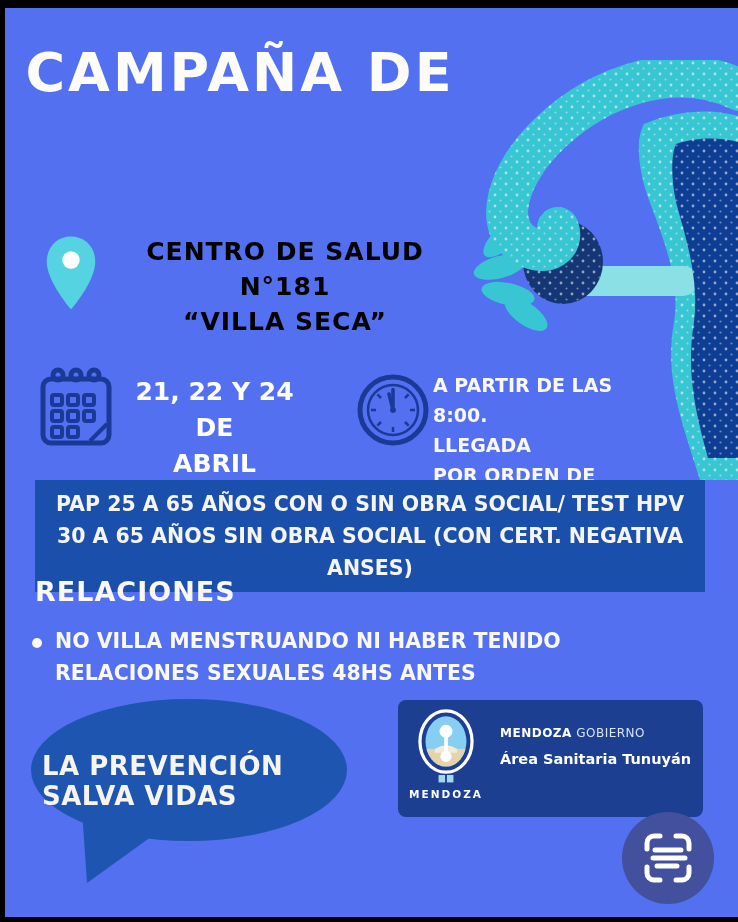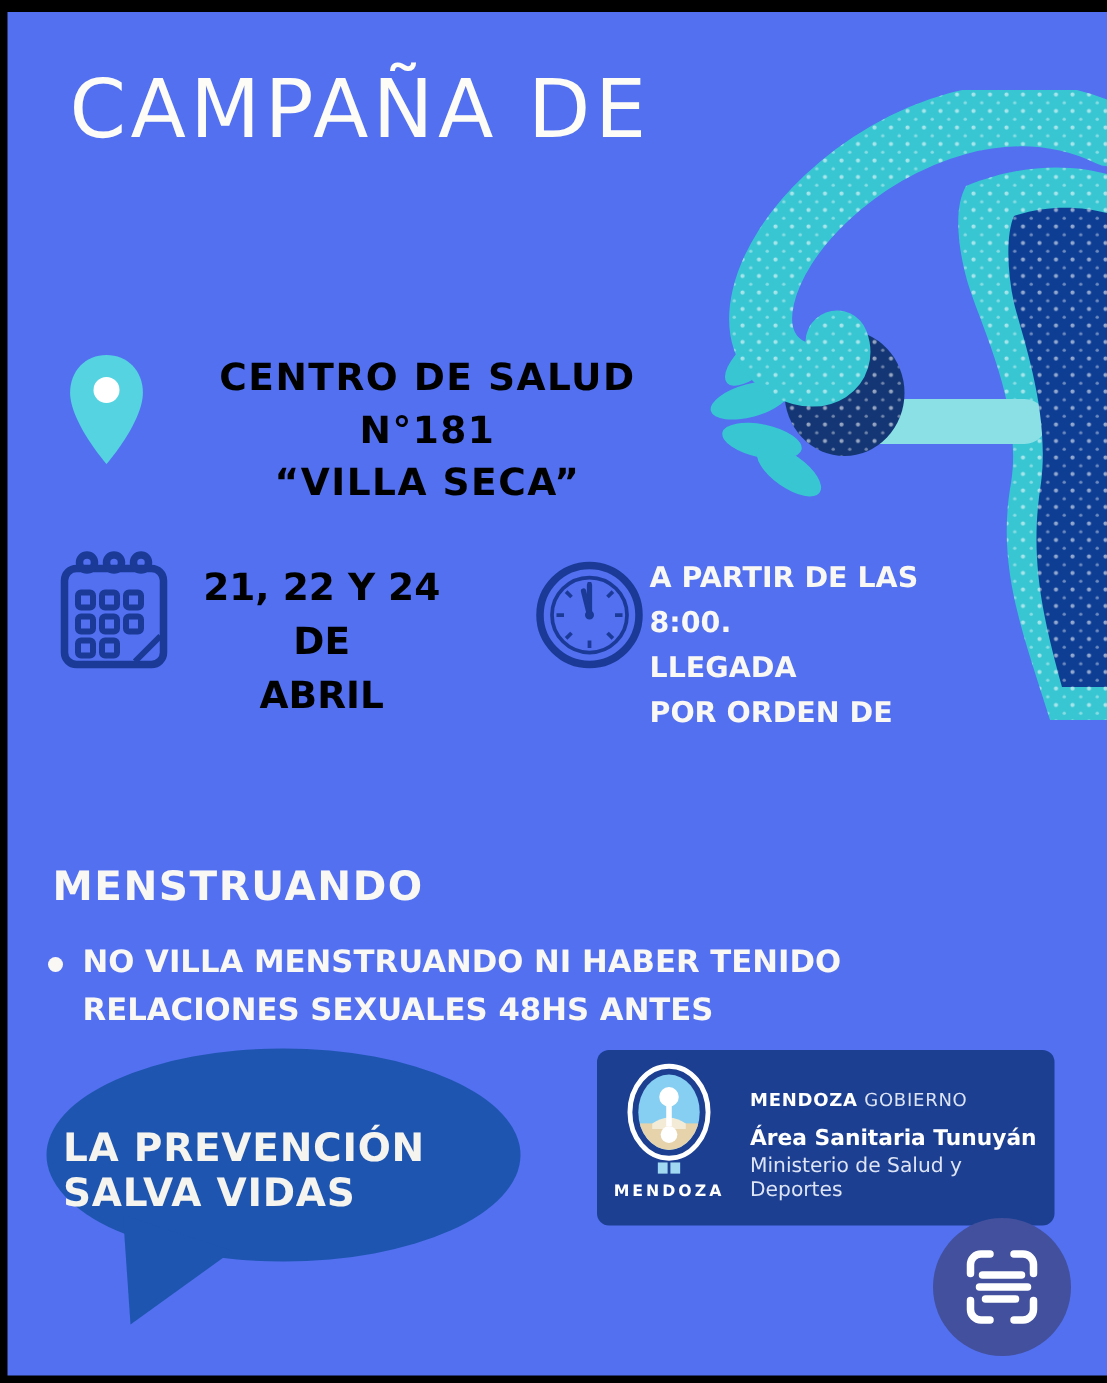--- a/index.html
+++ b/index.html
@@ -8,31 +8,31 @@
     font-family:"DejaVu Sans","Liberation Sans",sans-serif;
   }
   .poster{
     position:absolute;left:5px;top:8px;width:733px;height:909px;
     background:#5270EF;overflow:hidden;
   }
   .abs{position:absolute;}
   
   .title{
     left:0;top:26px;width:470px;text-align:center;
-    color:#FDFCF7;font-weight:normal;font-size:54px;line-height:78px;letter-spacing:3px;
+    color:#FDFCF7;font-weight:bold;font-size:54px;line-height:78px;letter-spacing:3px;
   }
   
   .loc-text{
     left:104px;top:226px;width:352px;text-align:center;
     color:#000000;font-weight:bold;font-size:25px;line-height:35px;letter-spacing:1px;
   }
   
   .date-text{
     left:112px;top:366px;width:195px;text-align:center;
-    color:#000000;font-weight:bold;font-size:25px;line-height:36px;
+    color:#ffffff;font-weight:bold;font-size:25px;line-height:36px;
   }
   .time-text{
     left:428px;top:362px;width:235px;text-align:left;
     color:#FAF8F4;font-weight:bold;font-size:19px;line-height:30px;
   }
   
   .banner{
     left:30px;top:472px;width:670px;background:#1A50AB;
     color:#F6F4EE;font-weight:bold;font-size:20.5px;line-height:32px;
     text-align:center;padding:8px 6px;box-sizing:border-box;
@@ -164,22 +164,23 @@
       </g>
       <circle cx="36" cy="36" r="2.5" fill="#1B3A97"></circle>
     </g>
   </svg>
   <div class="abs time-text">
     <div>A PARTIR DE LAS 8:00.</div>
     <div>LLEGADA</div>
     <div>POR ORDEN DE</div>
   </div>
 
-
-  <div class="abs req-heading">MENSTRUANDO</div>
+  <div class="abs banner">PAP 25 A 65 AÑOS CON O SIN OBRA SOCIAL/ TEST HPV 30 A 65 AÑOS SIN OBRA SOCIAL (CON CERT. NEGATIVA ANSES)</div>
+
+  <div class="abs req-heading">RELACIONES</div>
   <div class="abs req-dot"></div>
   <div class="abs req-item">NO VILLA MENSTRUANDO NI HABER TENIDO RELACIONES SEXUALES 48HS ANTES</div>
 
   <div class="abs bubble-wrap">
     <svg width="330" height="190" viewBox="0 0 330 190">
       <ellipse cx="162" cy="72" rx="158" ry="71" fill="#1E55B0"></ellipse>
       <path d="M 55 112 L 128 136 L 60 185 Z" fill="#1E55B0"></path>
     </svg>
     <div class="bubble-text">LA PREVENCIÓN SALVA VIDAS</div>
   </div>
@@ -200,21 +201,20 @@
         <rect x="30" y="30" width="4" height="16" fill="#FFFFFF"></rect>
         <circle cx="32" cy="52" r="6" fill="#FFFFFF"></circle>
       </g>
       <rect x="24" y="72" width="7" height="8" fill="#9FD8F0"></rect>
       <rect x="33" y="72" width="7" height="8" fill="#9FD8F0"></rect>
     </svg>
     <div class="emblem-caption">MENDOZA</div>
     <div class="logo-lines">
       <div class="logo-l1"><span class="b">MENDOZA</span><span class="r"> GOBIERNO</span></div>
       <div class="logo-l2">Área Sanitaria Tunuyán</div>
-      <div class="logo-l3">Ministerio de Salud y Deportes</div>
     </div>
   </div>
 
   <svg class="abs scan-btn" width="92" height="92" viewBox="0 0 92 92">
     <circle cx="46" cy="46" r="46" fill="#42509D"></circle>
     <g stroke="#FFFFFF" stroke-width="5" fill="none" stroke-linecap="round">
       <path d="M38 24 L32 24 A7 7 0 0 0 25 31 L25 37"></path>
       <path d="M54 24 L60 24 A7 7 0 0 1 67 31 L67 37"></path>
       <path d="M38 68 L32 68 A7 7 0 0 1 25 61 L25 55"></path>
       <path d="M54 68 L60 68 A7 7 0 0 0 67 61 L67 55"></path>

